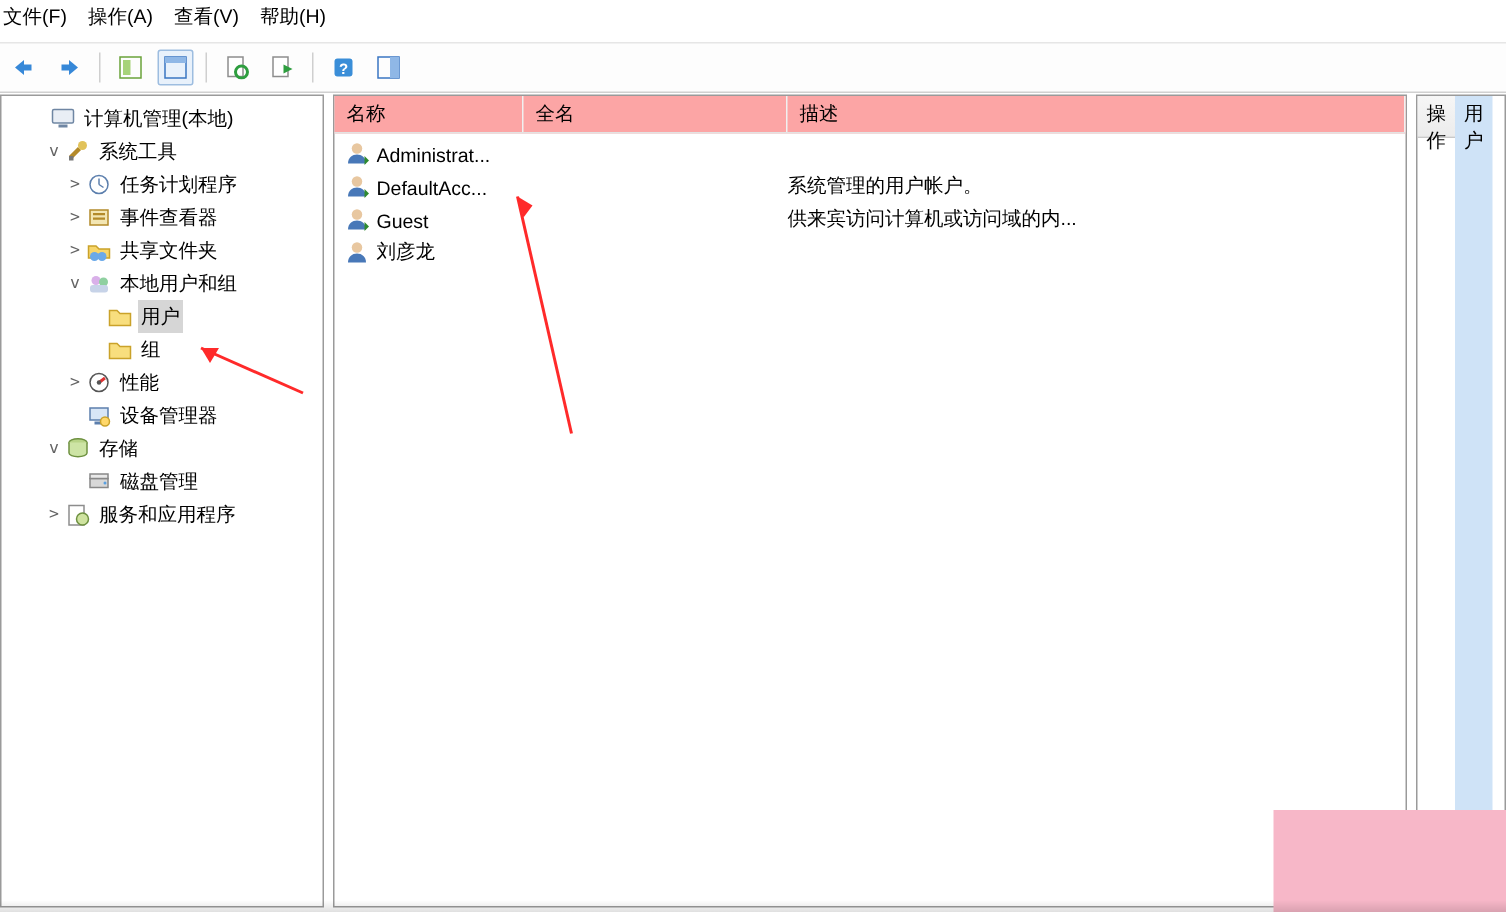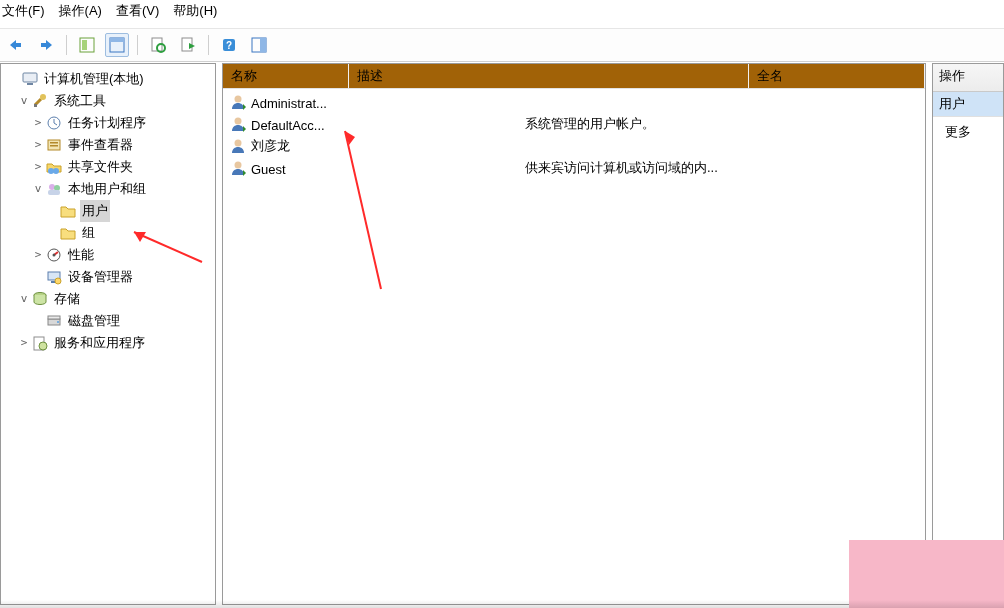--- a/index.html
+++ b/index.html
@@ -8,35 +8,35 @@
   .menubar{height:26px;padding:2px 2px 0 2px;display:flex;align-items:flex-start;gap:14px;font-size:13px}
   .menubar span{cursor:default}
   
   .toolbar{height:32px;border-top:1px solid #e6e6e6;border-bottom:1px solid #d0d0d0;display:flex;align-items:center;gap:6px;padding:0 4px;background:#fdfdfd}
   .tbtn{width:22px;height:22px;display:flex;align-items:center;justify-content:center;border:1px solid transparent;border-radius:2px}
   .tbtn.has-border{border-color:#9dbde0;background:#e8f1fb}
   .tsep{width:1px;height:20px;background:#cfcfcf;margin:0 2px}
   
   .body{display:flex;height:542px;border-top:1px solid #fff}
   .pane{border:1px solid #9a9a9a;background:#fff;box-sizing:border-box;position:relative}
-  .pane-left{width:216px;height:100%;padding:4px 4px;overflow:hidden}
+  .pane-left{width:216px;height:100%;padding:4px 16px;overflow:hidden}
   .gap{width:6px}
   .pane-mid{flex:1;height:100%;display:flex;flex-direction:column}
-  .pane-right{width:72px;height:100%;display:flex;flex-direction:column;overflow:hidden}
+  .pane-right{width:60px;height:100%;display:flex;flex-direction:row;overflow:hidden}
   
   .tree{font-size:13px;line-height:22px;white-space:nowrap}
   .trow{display:flex;align-items:center;height:22px}
   .twist{width:14px;text-align:center;color:#646464;font-size:11px;font-family:Consolas,monospace;cursor:default}
   .twist.empty{visibility:hidden}
   .ticon{width:18px;height:18px;display:flex;align-items:center;justify-content:center;margin-right:3px;flex-shrink:0}
   .tlabel{padding:0 2px}
   .tlabel.sel{background:#d6d6d6}
   .ind0{padding-left:2px}.ind1{padding-left:12px}.ind2{padding-left:26px}.ind3{padding-left:54px}
   
-  .list-head{display:flex;height:24px;border-bottom:1px solid #e3e3e3;background:#a16207}
+  .list-head{display:flex;height:24px;border-bottom:1px solid #e3e3e3;background:#fca5a5}
   .col{padding:3px 8px 0 8px;font-size:13px;border-right:1px solid #f0f0f0;box-sizing:border-box}
   .col.name{width:126px}.col.full{width:176px}.col.desc{flex:1}
   .list-body{flex:1;position:relative}
   .lrow{display:flex;align-items:flex-end;height:22px}
   .licon{width:18px;height:18px;margin:0 4px 0 6px;display:flex;align-items:center;justify-content:center;flex-shrink:0}
   .lname{width:98px;overflow:hidden;text-overflow:ellipsis;white-space:nowrap}
   .lfull{width:176px}
   .ldesc{flex:1;overflow:hidden;text-overflow:ellipsis;white-space:nowrap}
   
   .act-head{height:24px;background:linear-gradient(#f6f6f6,#ececec);border-bottom:1px solid #c9c9c9;padding:3px 6px 0 6px;font-size:13px}
@@ -268,22 +268,22 @@
         </div>
 
       </div>
     </div>
 
     <div class="gap"></div>
 
     <div class="pane pane-mid">
       <div class="list-head">
         <div class="col name">名称</div>
+        <div class="col full">全名</div>
         <div class="col desc">描述</div>
-        <div class="col full">全名</div>
       </div>
       <div class="list-body">
 
         <div class="lrow">
           <span class="licon">
             <svg width="16" height="16">
                 <circle cx="8" cy="5" r="3.5" fill="#e8c7a0"></circle>
                 <path d="M2 15c0-4 3-6 6-6s6 2 6 6z" fill="#4878b8"></path>
                 <polygon points="13,10 16,13 13,16" fill="#2f8a2f"></polygon>
               </svg>
@@ -303,38 +303,38 @@
           <span class="lname">DefaultAcc...</span>
           <span class="lfull"></span>
           <span class="ldesc">系统管理的用户帐户。</span>
         </div>
 
         <div class="lrow">
           <span class="licon">
             <svg width="16" height="16">
                 <circle cx="8" cy="5" r="3.5" fill="#e8c7a0"></circle>
                 <path d="M2 15c0-4 3-6 6-6s6 2 6 6z" fill="#4878b8"></path>
+                <polygon points="13,10 16,13 13,16" fill="#2f8a2f"></polygon>
+              </svg>
+          </span>
+          <span class="lname">Guest</span>
+          <span class="lfull"></span>
+          <span class="ldesc">供来宾访问计算机或访问域的内...</span>
+        </div>
+
+        <div class="lrow">
+          <span class="licon">
+            <svg width="16" height="16">
+                <circle cx="8" cy="5" r="3.5" fill="#e8c7a0"></circle>
+                <path d="M2 15c0-4 3-6 6-6s6 2 6 6z" fill="#4878b8"></path>
               </svg>
           </span>
           <span class="lname">刘彦龙</span>
           <span class="lfull"></span>
           <span class="ldesc"></span>
-        </div>
-
-        <div class="lrow">
-          <span class="licon">
-            <svg width="16" height="16">
-                <circle cx="8" cy="5" r="3.5" fill="#e8c7a0"></circle>
-                <path d="M2 15c0-4 3-6 6-6s6 2 6 6z" fill="#4878b8"></path>
-                <polygon points="13,10 16,13 13,16" fill="#2f8a2f"></polygon>
-              </svg>
-          </span>
-          <span class="lname">Guest</span>
-          <span class="lfull"></span>
-          <span class="ldesc">供来宾访问计算机或访问域的内...</span>
         </div>
 
         <svg class="arrow" style="left:110px;top:30px" width="60" height="180">
           <line x1="48" y1="170" x2="12" y2="12" stroke="#ff2a2a" stroke-width="2"></line>
           <polygon points="12,12 22,18 16,26" fill="#ff2a2a"></polygon>
         </svg>
       </div>
     </div>
 
     <div class="gap"></div>

